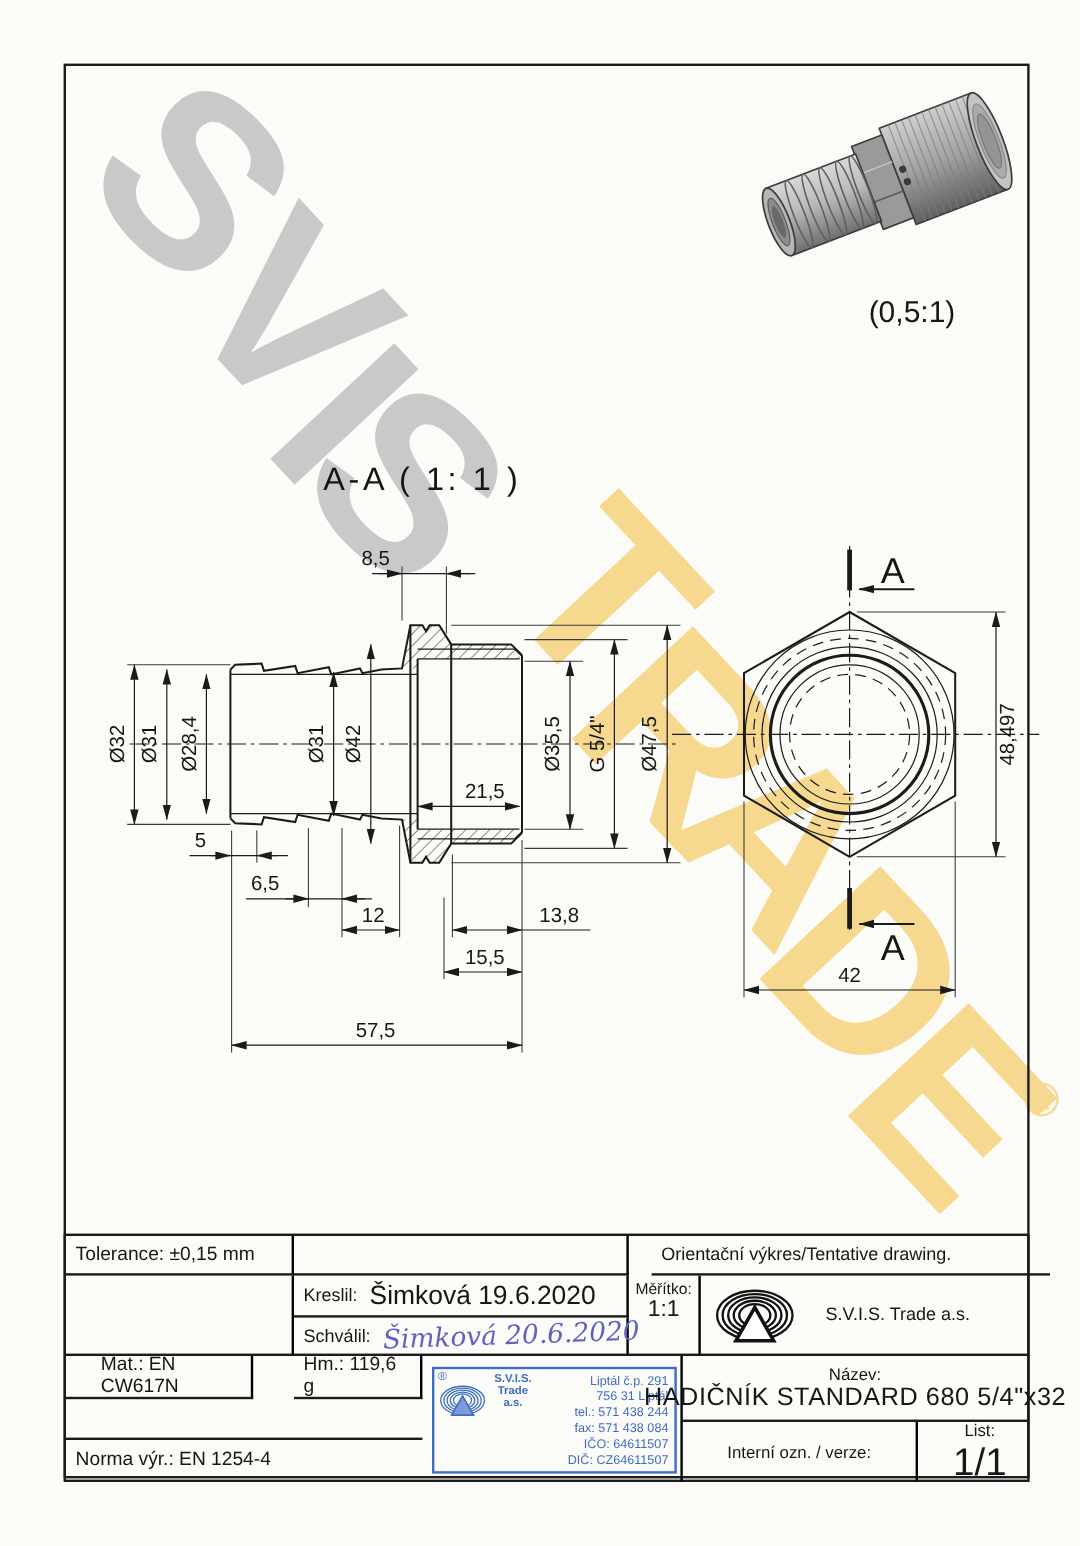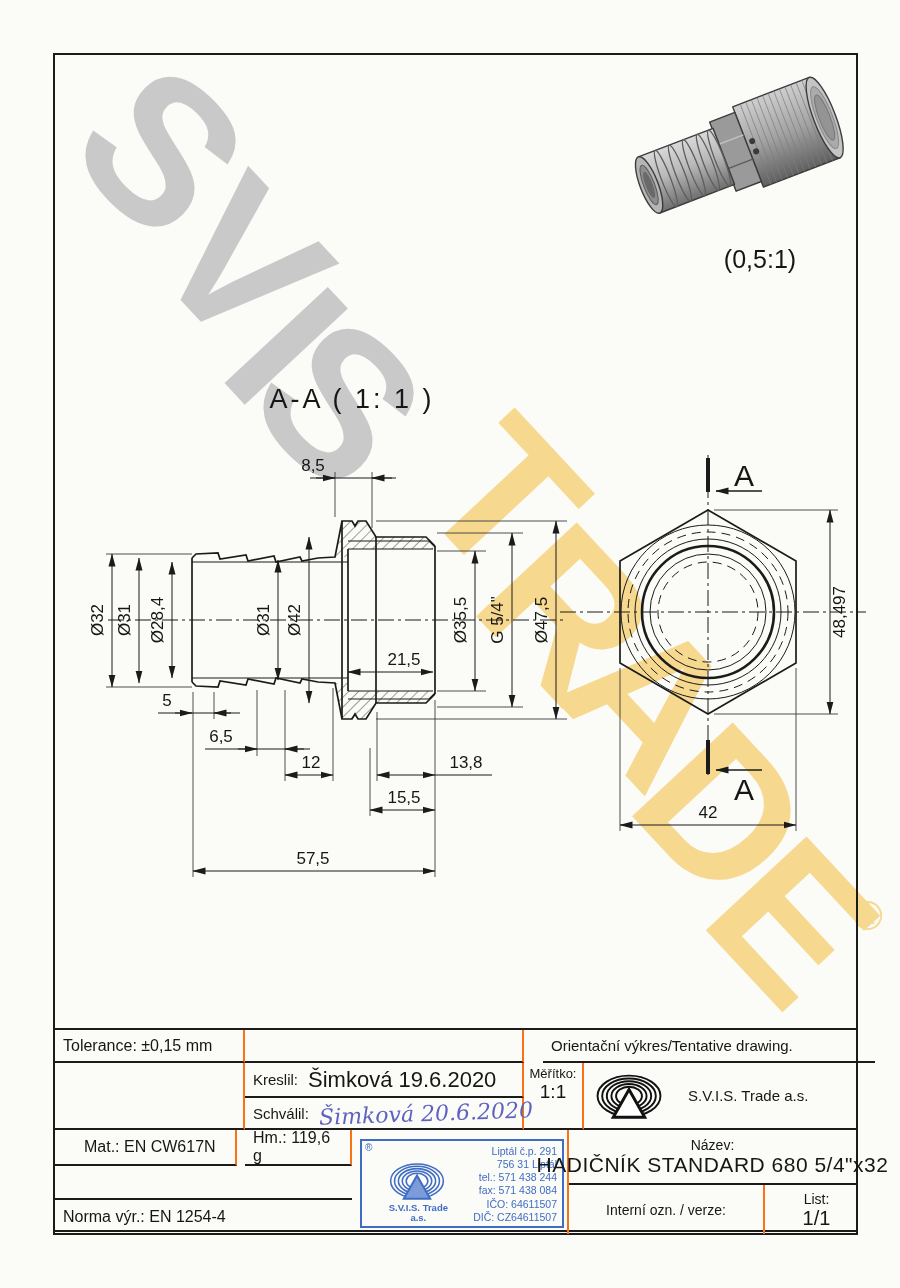--- a/index.html
+++ b/index.html
@@ -3,36 +3,36 @@
 <meta charset="utf-8">
 <style>
   html,body{margin:0;padding:0;}
   .page{position:relative;width:900px;height:1288px;background:#fbfbf8;overflow:hidden;
         font-family:"Liberation Sans", sans-serif;color:#161616;}
   .layer{position:absolute;left:0;top:0;width:900px;height:1288px;}
   .frame{position:absolute;left:53px;top:53px;width:801px;height:1178px;border:2px solid #1b1b1b;}
   
   .titleblock{position:absolute;left:53px;top:1028px;width:801px;height:200px;border:2px solid #1b1b1b;background:transparent;}
   .cell{position:absolute;box-sizing:border-box;display:flex;align-items:center;padding:2px 8px;font-size:16px;}
-  .bb{border-bottom:2px solid #1b1b1b;} .br{border-right:2px solid #f97316;}
+  .bb{border-bottom:2px solid #1b1b1b;} .br{border-right:2px solid #000000;}
   .cell .lbl{font-size:15px;margin-right:10px;white-space:nowrap;}
   .cell .big{font-size:22px;white-space:nowrap;}
   .stack{flex-direction:column;justify-content:flex-start;padding-top:3px;}
   .center{justify-content:center;text-align:center;}
   .sig{font-family:"DejaVu Serif", serif;font-style:italic;color:var(--signature_blue);
        font-size:22px;transform:rotate(-2deg);white-space:nowrap;}
   .meritko-val{font-size:19px;}
   .mms{font-size:25px;white-space:nowrap;}
-  .list-val{font-size:20px;}
+  .list-val{font-size:32px;}
   .nazev-val{font-size:21px;white-space:nowrap;letter-spacing:.5px;}
   
   .stamp{position:absolute;left:8px;top:9px;width:200px;height:85px;border:2px solid var(--stamp_blue);
          color:var(--stamp_blue);display:flex;font-size:10.5px;line-height:1.25;}
   .stamp .reg{position:absolute;left:3px;top:1px;font-size:10px;}
-  .stamp .left{width:84px;display:flex;flex-direction:column;align-items:flex-end;justify-content:flex-end;padding:4px 0 3px 2px;}
+  .stamp .left{width:84px;display:flex;flex-direction:row;align-items:flex-start;justify-content:flex-end;padding:4px 0 3px 2px;}
   .stamp .left .co{font-size:9.5px;font-weight:bold;text-align:center;line-height:1.05;}
   .stamp .right{flex:1;text-align:right;padding:4px 5px 0 0;}
   .logo-co{font-size:15px;margin-left:22px;white-space:nowrap;}
 </style>
 </head>
 <body>
 
 <div class="page">
 
   <svg class="layer" viewBox="0 0 900 1288" font-family="Liberation Sans, sans-serif" font-weight="bold" text-anchor="middle">
@@ -276,21 +276,21 @@
           <ellipse rx="34" ry="22"></ellipse>
             <ellipse rx="29" ry="19"></ellipse>
             <ellipse rx="24" ry="16"></ellipse>
             <ellipse rx="19" ry="13"></ellipse>
             <ellipse rx="14" ry="10"></ellipse>
         </g>
         <path d="M-17,23 L17,23 L0,-7 Z" fill="#fff" stroke="#111" stroke-width="3.2"></path>
       </svg>
       <span class="logo-co">S.V.I.S. Trade a.s.</span>
     </div>
-    <div class="cell bb br" style="left:0;top:100px;width:182px;height:36px;padding-left:29px;">
+    <div class="cell bb br" style="left:0;top:100px;width:156px;height:36px;padding-left:29px;">
       <span>Mat.: EN CW617N</span>
     </div>
     <div class="cell bb br" style="left:190px;top:100px;width:107px;height:36px;">
       <span>Hm.: 119,6 g</span>
     </div>
     <div class="cell br" style="left:297px;top:100px;width:217px;height:104px;padding:0;">
       <div class="stamp">
         <span class="reg">®</span>
         <div class="left">
           <svg width="62" height="44" viewBox="-40 -26 80 52">

